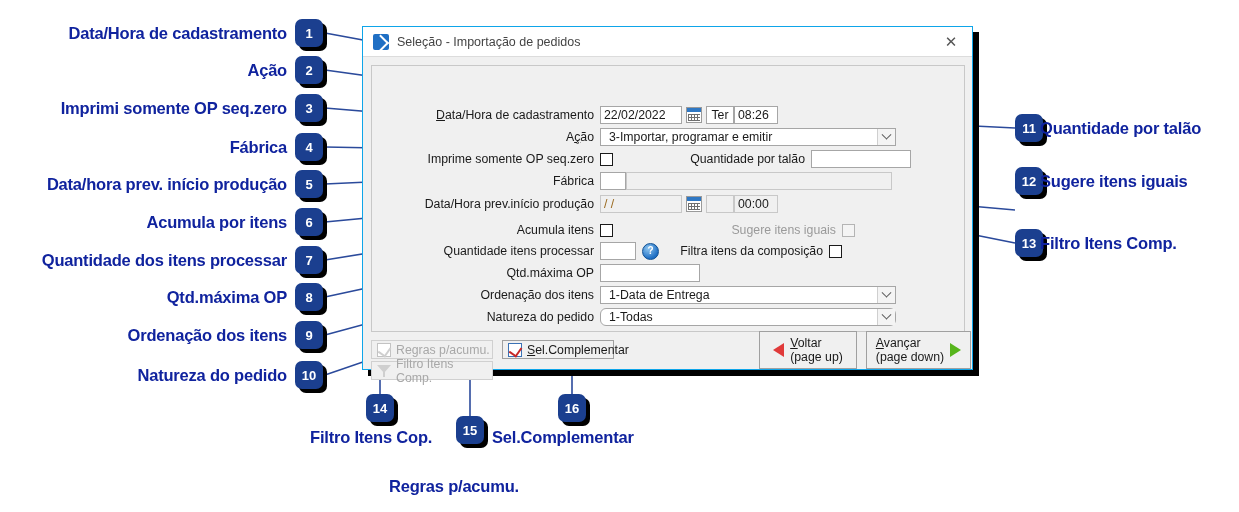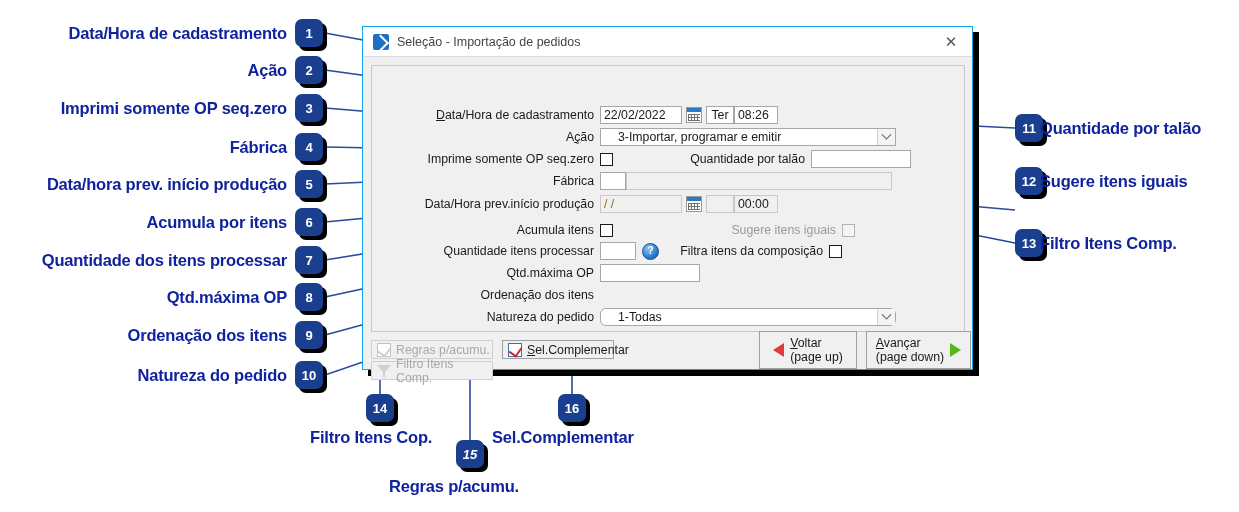--- a/index.html
+++ b/index.html
@@ -74,21 +74,21 @@
   .cal:after{
     content:"";position:absolute;left:1px;top:6px;right:1px;bottom:1px;
     background:
       linear-gradient(to right,#6f6f6f 1px,transparent 1px) 0 0/3px 100%,
       linear-gradient(to bottom,#6f6f6f 1px,transparent 1px) 0 0/100% 3px;
   }
   .combo{
     background:#fff;border:1px solid #a6a6a6;height:18px;box-sizing:border-box;
     font-size:12.3px;color:#1a1a1a;display:flex;align-items:center;
   }
-  .combo .txt{flex:1 1 auto;padding:0 17px;white-space:nowrap;overflow:hidden;}
+  .combo .txt{flex:1 1 auto;padding:0 8px;white-space:nowrap;overflow:hidden;}
   .combo .arr{
     width:17px;height:16px;flex:0 0 auto;display:flex;align-items:center;justify-content:center;
     border-left:1px solid #cfcfcf;background:#f4f4f4;
   }
   .combo .arr i{
     display:block;width:6px;height:6px;border-right:1.4px solid #5a5a5a;border-bottom:1.4px solid #5a5a5a;
     transform:rotate(45deg) translate(-2px,-2px);
   }
   .helpico{
     width:15px;height:15px;border-radius:50%;background:radial-gradient(circle at 35% 30%,#8fc6f0,#1f6fc4 70%);
@@ -161,21 +161,21 @@
 <div class="callout" style="left:295px;top:170px;">5</div>
 <div class="callout" style="left:295px;top:208px;">6</div>
 <div class="callout" style="left:295px;top:246px;">7</div>
 <div class="callout" style="left:295px;top:283px;">8</div>
 <div class="callout" style="left:295px;top:321px;">9</div>
 <div class="callout" style="left:295px;top:361px;">10</div>
 <div class="callout" style="left:1015px;top:114px;">11</div>
 <div class="callout" style="left:1015px;top:167px;">12</div>
 <div class="callout" style="left:1015px;top:229px;">13</div>
 <div class="callout" style="left:366px;top:394px;">14</div>
-<div class="callout" style="left:456px;top:440px;font-style:italic;">15</div>
+<div class="callout" style="left:456px;top:416px;">15</div>
 <div class="callout" style="left:558px;top:394px;">16</div>
 
 <div class="anno-label right" style="left:0px;top:24px;width:287px;">Data/Hora de cadastramento</div>
 <div class="anno-label right" style="left:0px;top:61px;width:287px;">Ação</div>
 <div class="anno-label right" style="left:0px;top:99px;width:287px;">Imprimi somente OP seq.zero</div>
 <div class="anno-label right" style="left:0px;top:138px;width:287px;">Fábrica</div>
 <div class="anno-label right" style="left:0px;top:175px;width:287px;">Data/hora prev. início produção</div>
 <div class="anno-label right" style="left:0px;top:213px;width:287px;">Acumula por itens</div>
 <div class="anno-label right" style="left:0px;top:251px;width:287px;">Quantidade dos itens  processar</div>
 <div class="anno-label right" style="left:0px;top:288px;width:287px;">Qtd.máxima OP</div>
@@ -252,20 +252,26 @@
       <span class="chk" style="margin-left:6px;"></span>
     </div>
 
     <div class="row" style="left:0px;top:198px;">
       <span class="lbl" style="width:222px;text-align:right;">Qtd.máxima OP</span>
       <span class="tb" style="width:100px;margin-left:6px;"></span>
     </div>
 
     <div class="row" style="left:0px;top:220px;">
       <span class="lbl" style="width:222px;text-align:right;">Ordenação dos itens</span>
+      <span class="combo" style="width:296px;margin-left:6px;">
+        <span class="txt">1-Data de Entrega</span>
+        <span class="arr">
+            <i></i>
+          </span>
+      </span>
     </div>
 
     <div class="row" style="left:0px;top:242px;">
       <span class="lbl" style="width:222px;text-align:right;">Natureza do pedido</span>
       <span class="combo" style="width:296px;margin-left:6px;border-radius:6px;">
         <span class="txt">1-Todas</span>
         <span class="arr">
             <i></i>
           </span>
       </span>

